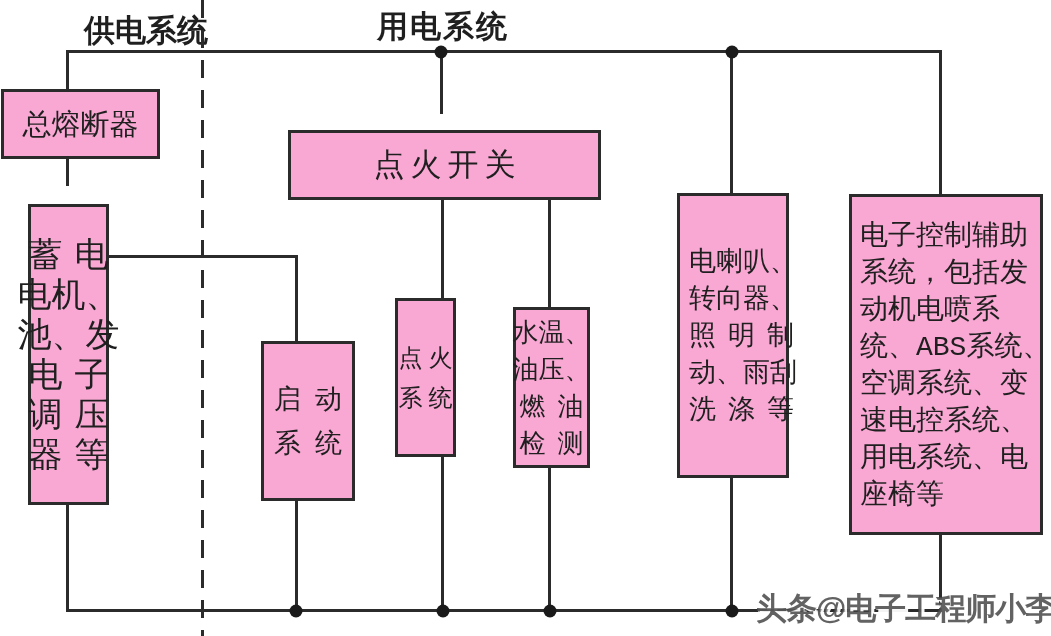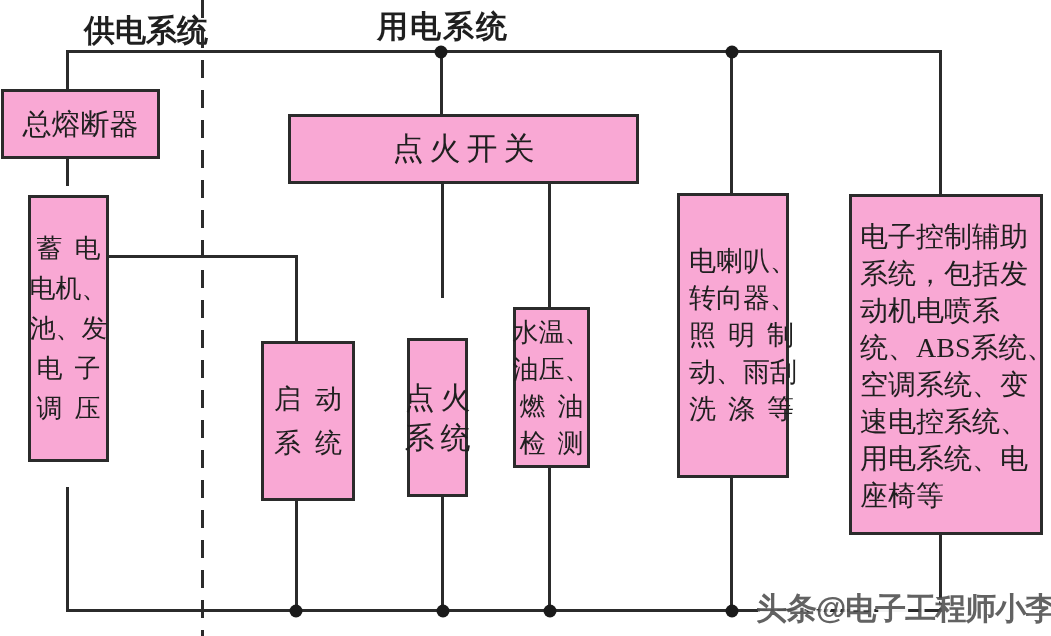--- a/index.html
+++ b/index.html
@@ -33,32 +33,32 @@
     text-align:center;
   }
   .box .line { white-space:nowrap; }
   
   .syslabel {
     position:absolute; font-size:31px; font-weight:600;
     letter-spacing:2px; white-space:nowrap;
   }
   
   #box-fuse      { left:1px;   top:89px;  width:159px; height:70px; font-size:29px; line-height:32px; }
-  #box-battery   { left:28px;  top:195px; width:81px;  height:267px; font-size:26px; line-height:40px; }
-  #box-ignswitch { left:288px; top:114px; width:351px; height:70px; font-size:31px; }
+  #box-battery   { left:28px;  top:204px; width:81px;  height:301px; font-size:34px; line-height:40px; }
+  #box-ignswitch { left:288px; top:130px; width:313px; height:70px; font-size:31px; }
   #box-ignswitch .line { letter-spacing:6px; text-indent:6px; }
   #box-starter   { left:261px; top:341px; width:94px;  height:160px; font-size:27px; line-height:44px; }
   #box-starter .line   { letter-spacing:14px; text-indent:14px; }
-  #box-ignsys    { left:407px; top:298px; width:61px;  height:159px; font-size:30px; line-height:40px;margin-top:40px; }
+  #box-ignsys    { left:395px; top:298px; width:61px;  height:159px; font-size:24px; line-height:40px; }
   #box-ignsys .line    { letter-spacing:6px; text-indent:6px; }
   #box-gauges    { left:513px; top:307px; width:77px;  height:161px; font-size:26px; line-height:37px; }
   #box-gauges .sp      { letter-spacing:12px; text-indent:12px; }
   #box-horn      { left:677px; top:193px; width:112px; height:285px; font-size:27px; line-height:37px; align-items:flex-start; padding-left:9px; text-align:left; }
   #box-horn .sp3       { letter-spacing:12px; }
-  #box-ecu       { left:849px; top:194px; width:194px; height:341px; font-size:28px; line-height:37px; align-items:flex-start; padding:2px 0 0 8px; text-align:left; }
+  #box-ecu       { left:849px; top:194px; width:194px; height:341px; font-size:28px; line-height:37px; align-items:flex-start; padding:2px 0 0 8px; text-align:left;font-family:Liberation Mono, monospace; }
   
   #watermark {
     position:absolute; left:756px; top:588px;
     font-family:"Liberation Sans", sans-serif;
     font-size:31px; font-weight:700; letter-spacing:-1px;
     color:rgba(70,70,70,0.85);
     text-shadow:3px 3px 0 rgba(255,255,255,0.95), 1px 1px 0 rgba(255,255,255,0.6);
     white-space:nowrap;
   }
 </style>
@@ -103,20 +103,21 @@
   <div class="box" id="box-fuse">
     <div class="line">总熔断器</div>
   </div>
 
   <div class="box" id="box-battery">
     <div class="line" style="letter-spacing:12px; text-indent:12px;">蓄电</div>
     <div class="line">电机、</div>
     <div class="line">池、发</div>
     <div class="line" style="letter-spacing:12px; text-indent:12px;">电子</div>
     <div class="line" style="letter-spacing:12px; text-indent:12px;">调压</div>
+    <div class="line" style="letter-spacing:12px; text-indent:12px;">器等</div>
   </div>
 
   <div class="box" id="box-ignswitch">
     <div class="line">点火开关</div>
   </div>
 
   <div class="box" id="box-starter">
     <div class="line">启动</div>
     <div class="line">系统</div>
   </div>

